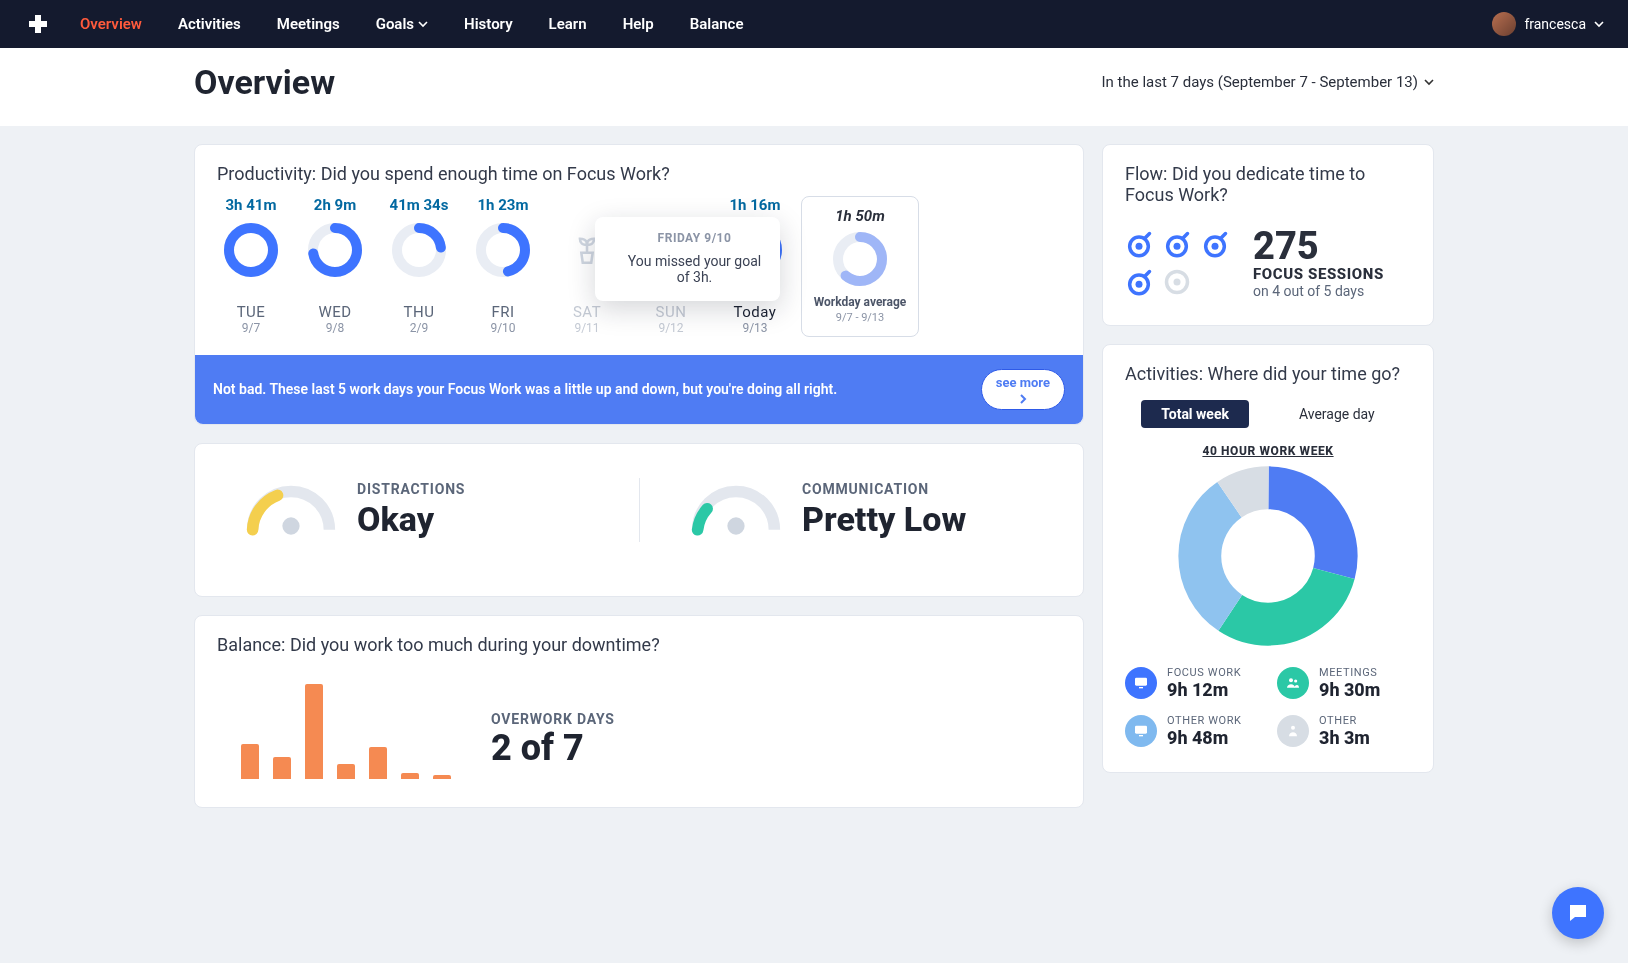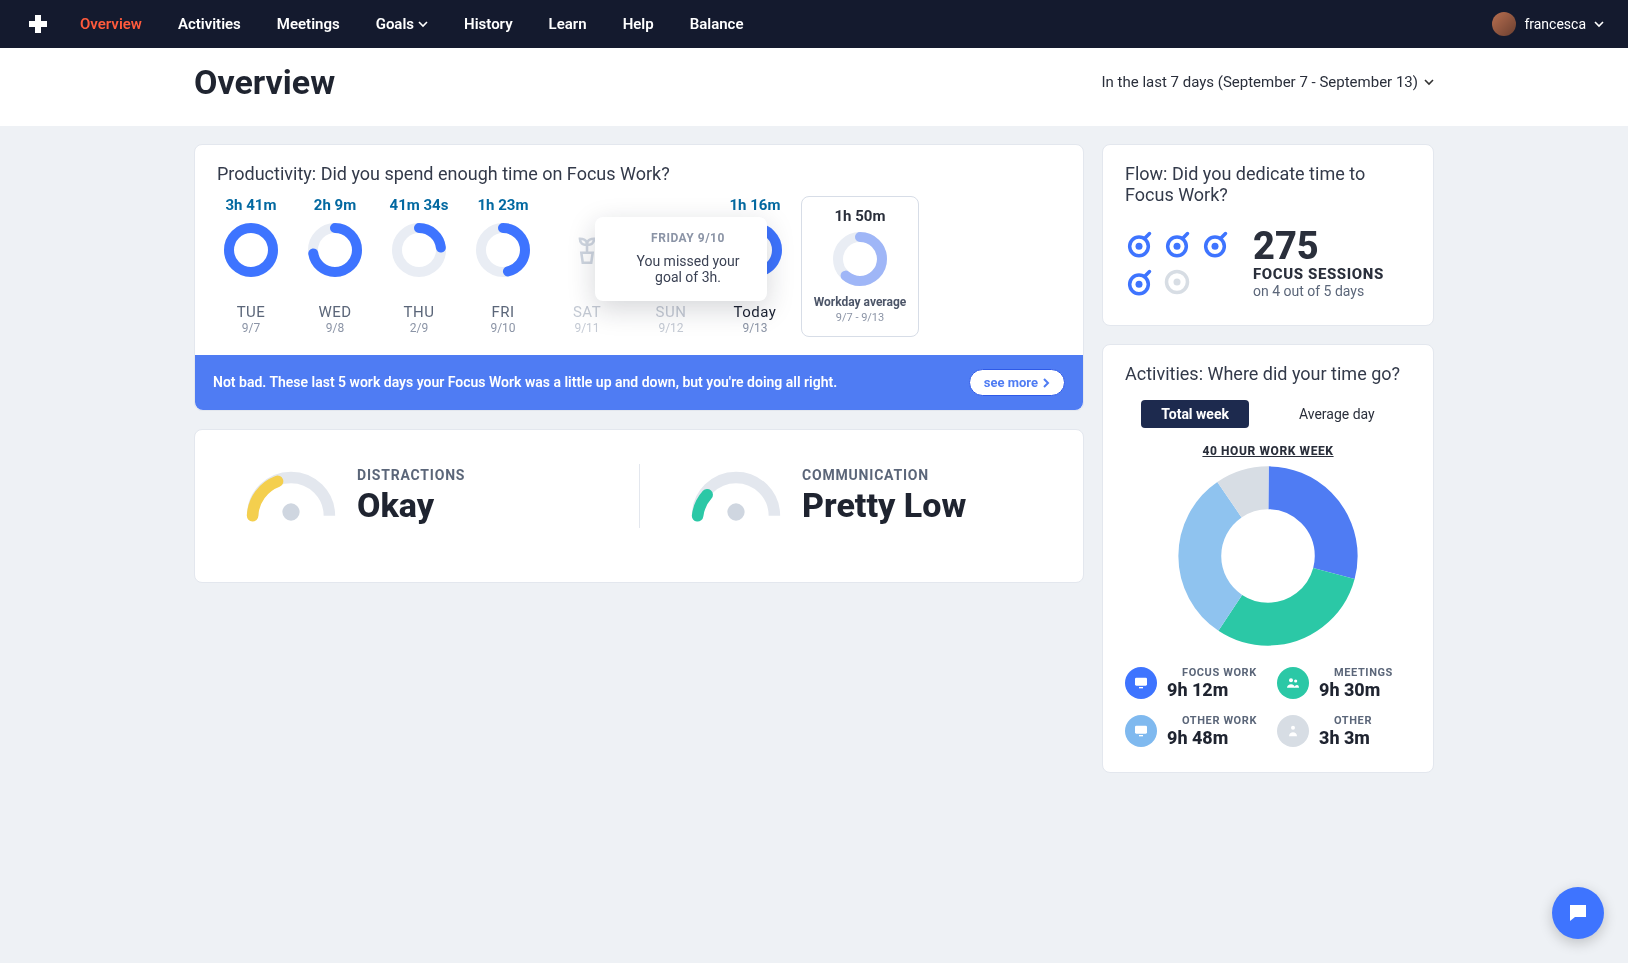--- a/index.html
+++ b/index.html
@@ -27,33 +27,33 @@
   .day-value { font-size:15px; font-weight:700; color:#0369a1; margin-bottom:8px; min-height:18px;}
   .ring-wrap { width:56px; height:56px; margin:0 auto; position:relative; }
   .ring-wrap svg { width:56px; height:56px; }
   .plant-wrap { width:56px;height:56px;margin:0 auto;display:flex;align-items:center;justify-content:center;color:#cfd6e0;}
   .day-name { font-size:15px; font-weight:400; color:#5b6679; margin-top:25px; letter-spacing:.5px;}
   .day-name.today { color:#1b2232; }
   .day-date { font-size:12px; color:#8b94a6; }
   .day-date.off { color:#c4cad4; }
   .day-name.off { color:#c4cad4; }
   .avg-box { border:1px solid #d7dde7; border-radius:8px; padding:10px 10px 12px 10px; width:118px; text-align:center; }
-  .avg-value { font-weight:700; font-size:15px; margin-bottom:6px; }
+  .avg-value { font-weight:700; font-size:15px; margin-bottom:6px;font-style:italic; }
   .avg-ring { width:56px;height:56px; margin:0 auto 8px auto; }
   .avg-label { font-size:12px; font-weight:700; color:#4c5568; line-height:1.2;}
   .avg-range { font-size:11px; color:#8b94a6; margin-top:2px;}
   
-  .tooltip { position:absolute; left:400px; top:72px; width:172px; background:#fff; border-radius:8px; box-shadow:0 8px 28px rgba(20,26,46,.18); padding:14px 14px 16px 28px; text-align:center; z-index:5;}
+  .tooltip { position:absolute; left:400px; top:72px; width:185px; background:#fff; border-radius:8px; box-shadow:0 8px 28px rgba(20,26,46,.18); padding:14px 14px 16px 28px; text-align:center; z-index:5;}
   .tooltip::after{content:"";position:absolute;bottom:-8px;left:50%;margin-left:-8px;border:8px solid transparent;border-top-color:#fff;}
   .tooltip-head { font-size:12px; letter-spacing:.5px; color:#8b94a6; font-weight:700; margin-bottom:8px;}
   .tooltip-body { font-size:14px; color:#3b4254; }
   
   .banner { background:#4f7cf3; color:#fff; display:flex; align-items:center; padding:14px 18px; border-radius:0 0 8px 8px; gap:18px;}
   .banner-text { font-size:14px; font-weight:600; flex:1; line-height:1.4;}
-  .see-more { background:#fff; color:#4f7cf3; border:1px solid #2e5ae8; border-radius:999px; padding:5px 14px; font-size:13px; font-weight:700; cursor:pointer; display:flex; align-items:center; gap:4px;}
+  .see-more { background:#fff; color:#4f7cf3; border:1px solid #2e5ae8; border-radius:999px; padding:5px 14px; font-size:13px; font-weight:700; cursor:pointer; display:flex; align-items:center; gap:4px;flex-direction:column;}
   
   .att-grid { display:grid; grid-template-columns:1fr 1fr; padding: 34px 48px 54px 48px; }
   .att-cell { display:flex; align-items:center; gap:18px; }
   .att-cell.sep { border-left:1px solid #e3e7ee; padding-left:48px;}
   .gauge { width:96px; height:64px; position:relative; }
   .att-label { font-size:14px; font-weight:700; letter-spacing:.8px; color:#5b6679; }
   .att-value { font-size:34px; font-weight:800; color:#1f2430; margin-top:2px;}
   
   .bal-row { display:flex; gap:40px; padding: 8px 28px 28px 28px; align-items:flex-end;}
   .mini-bars { display:flex; align-items:flex-end; gap:14px; height:110px; padding-left:18px;}
@@ -70,21 +70,21 @@
   .flow-sub { font-size:14px; color:#5b6679; }
   
   .act-tabs { display:flex; justify-content:center; gap:30px; padding:10px 0 6px 0;}
   .tab { font-size:14px; color:#2a2f3b; padding:6px 20px; border-radius:4px; cursor:pointer;}
   .tab.active { background:#1d2a4e; color:#fff; font-weight:700;}
   .donut-title { text-align:center; font-size:12px; font-weight:800; letter-spacing:.6px; color:#2a2f3b; margin: 10px 0 6px 0; text-decoration:underline;}
   .donut { width:180px; height:180px; margin:8px auto 20px auto; }
   .act-grid { display:grid; grid-template-columns:1fr 1fr; gap:14px 18px; padding:0 22px 24px 22px;}
   .act-cell { display:flex; align-items:center; gap:10px;}
   .act-ic { width:32px;height:32px;border-radius:50%; display:flex;align-items:center;justify-content:center;color:#fff;}
-  .act-label { font-size:11px; font-weight:700; letter-spacing:.6px; color:#5b6679;margin-left:15px;}
+  .act-label { font-size:11px; font-weight:400; letter-spacing:.6px; color:#5b6679;}
   .act-val { font-size:18px; font-weight:800; color:#1f2430;}
   
   .help-fab { position:fixed; right:24px; bottom:24px; width:52px; height:52px; border-radius:50%; background:#3e74ff; display:flex; align-items:center; justify-content:center; cursor:pointer; box-shadow:0 4px 14px rgba(0,0,0,.2);}
   .chev { width:10px;height:10px; }
 </style>
 </head>
 <body>
 
 <div class="topnav">
   <div class="logo">
@@ -249,20 +249,38 @@
               </svg>
           </div>
           <div>
             <div class="att-label">COMMUNICATION</div>
             <div class="att-value">Pretty Low</div>
           </div>
         </div>
       </div>
     </div>
 
+    <div class="card">
+      <div class="card-title">Balance: Did you work too much during your downtime?</div>
+      <div class="bal-row">
+        <div class="mini-bars" id="mini-bars">
+            <div class="mini-bar" style="height: 35px;"></div>
+            <div class="mini-bar" style="height: 22px;"></div>
+            <div class="mini-bar" style="height: 95px;"></div>
+            <div class="mini-bar" style="height: 15px;"></div>
+            <div class="mini-bar" style="height: 32px;"></div>
+            <div class="mini-bar" style="height: 6px;"></div>
+            <div class="mini-bar" style="height: 4px;"></div>
+          </div>
+        <div class="overwork">
+          <div class="ow-label">OVERWORK DAYS</div>
+          <div class="ow-value">2 of 7</div>
+        </div>
+      </div>
+    </div>
   </div>
 
   <div style="display:flex;flex-direction:column;gap:18px;">
 
     <div class="card">
       <div class="card-title" style="padding-bottom:12px">Flow: Did you dedicate time to Focus Work?</div>
       <div class="flow-body">
         <div class="targets-grid" id="targets">
             <div class="target-icon"><svg viewBox="0 0 24 24" width="28" height="28">
                 <circle cx="12" cy="14" r="8" fill="none" stroke="#3e74ff" stroke-width="3"></circle>

